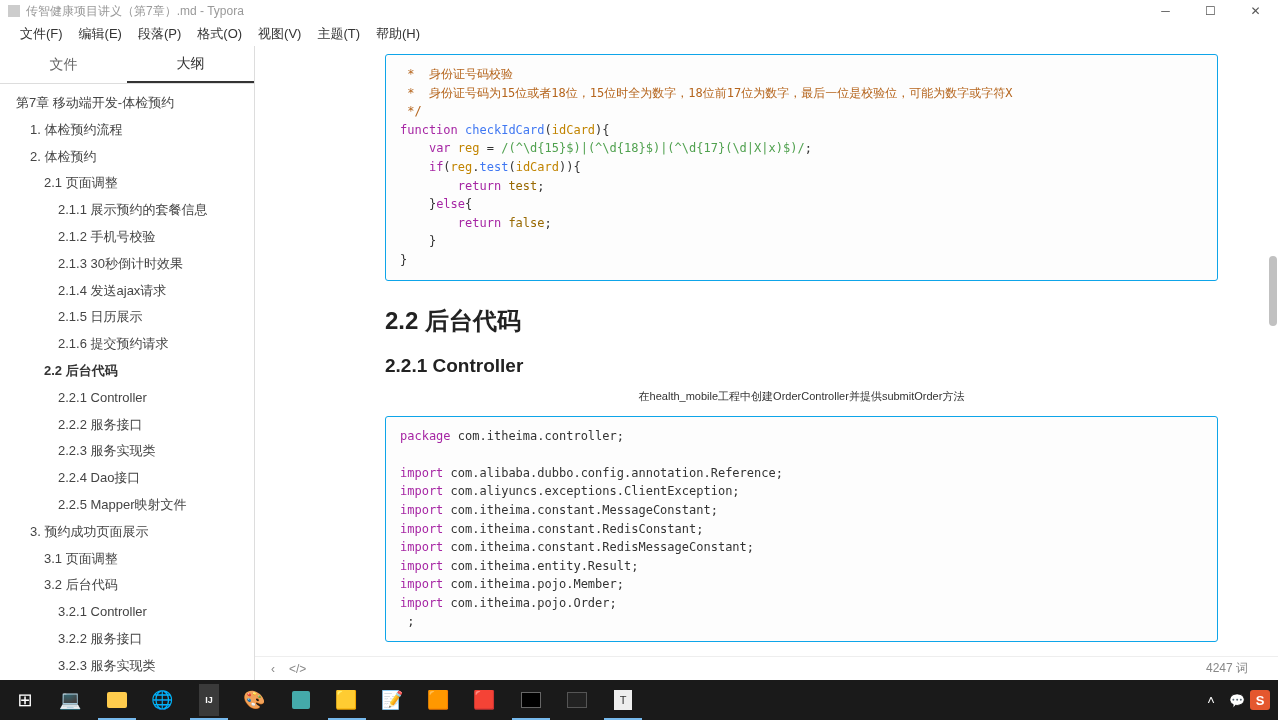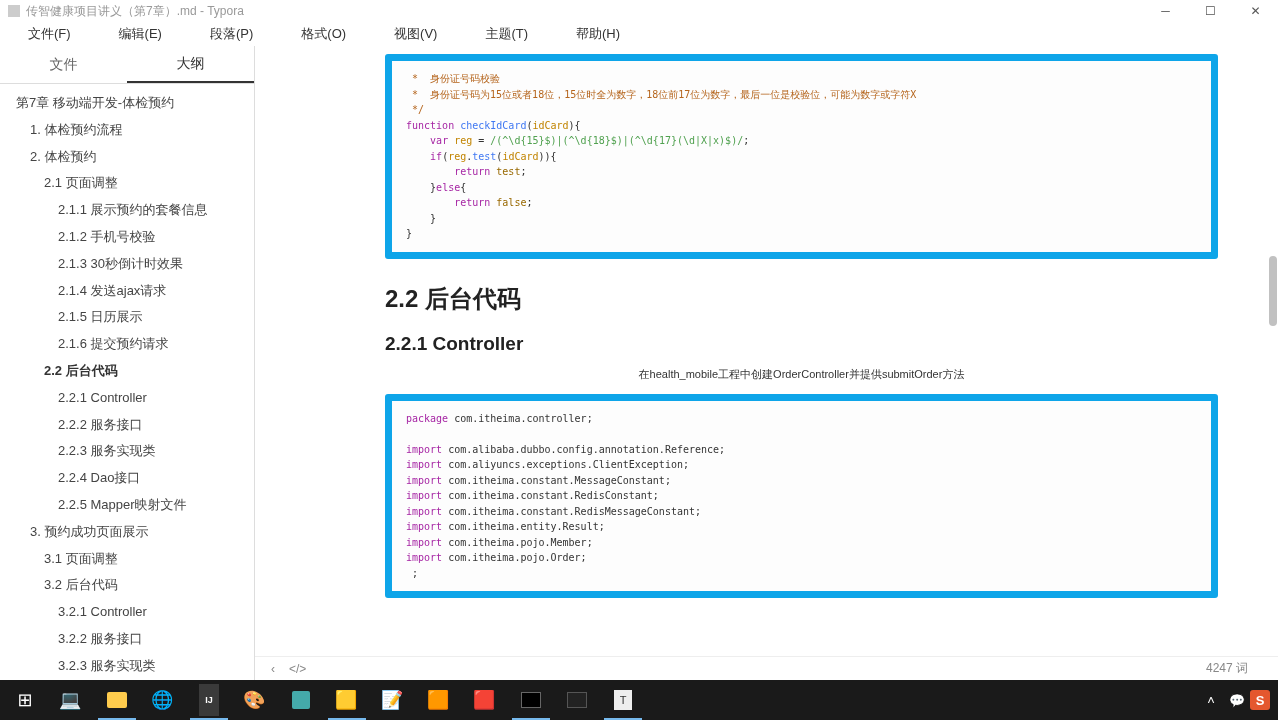--- a/index.html
+++ b/index.html
@@ -5,42 +5,42 @@
 * { margin: 0; padding: 0; box-sizing: border-box; }
 body { font-family: "Microsoft YaHei", "Segoe UI", Arial, sans-serif; font-size: 13px; color: #333; background: #fff; overflow: hidden; width: 1278px; height: 720px; position: relative; }
 
 
 .titlebar { height: 22px; display: flex; align-items: center; padding-left: 8px; background: #fff; color: #999; font-size: 12px; }
 .titlebar .fileicon { width: 12px; height: 12px; background: #ccc; margin-right: 6px; }
 .titlebar .name { flex: 1; }
 .titlebar .wbtn { width: 45px; height: 22px; display: flex; align-items: center; justify-content: center; color: #555; cursor: pointer; }
 
 
-.menubar { height: 24px; display: flex; align-items: center; padding-left: 20px; background: #fff; font-size: 13px; gap: 32px; }
+.menubar { height: 24px; display: flex; align-items: center; padding-left: 12px; background: #fff; font-size: 13px; }
 .menubar .mitem { padding: 2px 8px; cursor: pointer; color: #333; }
 
 
 .main { display: flex; height: calc(100% - 22px - 24px - 40px); }
 
 
 .sidebar { width: 255px; border-right: 1px solid #ddd; display: flex; flex-direction: column; }
 .sidetabs { display: flex; height: 38px; align-items: center; border-bottom: 1px solid #ddd; }
 .sidetab { flex: 1; text-align: center; padding: 8px 0; cursor: pointer; color: #666; font-size: 14px; }
 .sidetab.active { color: #333; font-weight: normal; border-bottom: 2px solid #333; }
 .outline { flex: 1; overflow-y: auto; padding: 6px 0; }
 .onode { padding: 3px 8px 3px 16px; cursor: pointer; white-space: nowrap; overflow: hidden; text-overflow: ellipsis; font-size: 13px; color: #444; line-height: 1.6; }
 .onode.d1 { padding-left: 16px; }
 .onode.d2 { padding-left: 30px; }
 .onode.d3 { padding-left: 44px; }
 .onode.d4 { padding-left: 58px; }
 .onode.bold { font-weight: bold; color: #333; }
 
 
 .editor { flex: 1; position: relative; overflow-y: auto; padding: 0 60px 0 130px; background: #fff; }
-.codeblock { background: #fdfdfd; border: 7px solid #0ea5e9; border-radius: 3px; padding: 10px 14px; margin: 8px 0; font-family: Consolas, Monaco, monospace; font-size: 10px; line-height: 1.55; white-space: pre; color: #333; overflow-x: auto; }
+.codeblock { background: #fdfdfd; border: 1px solid #0ea5e9; border-radius: 3px; padding: 10px 14px; margin: 8px 0; font-family: Consolas, Monaco, monospace; font-size: 12px; line-height: 1.55; white-space: pre; color: #333; overflow-x: auto; }
 .h2 { font-size: 24px; font-weight: bold; margin: 24px 0 14px; color: #222; }
 .h3 { font-size: 19px; font-weight: bold; margin: 18px 0 12px; color: #222; }
 .para { font-size: 11px; margin: 12px 0; color: #333; text-align: center; }
 
 .c-cm { color: #b5651d; }
 .c-kw { color: #a626a4; }
 .c-fn { color: #4078f2; }
 .c-pr { color: #c18401; }
 .c-rx { color: #50a14f; }
 .c-bool { color: #986801; }

